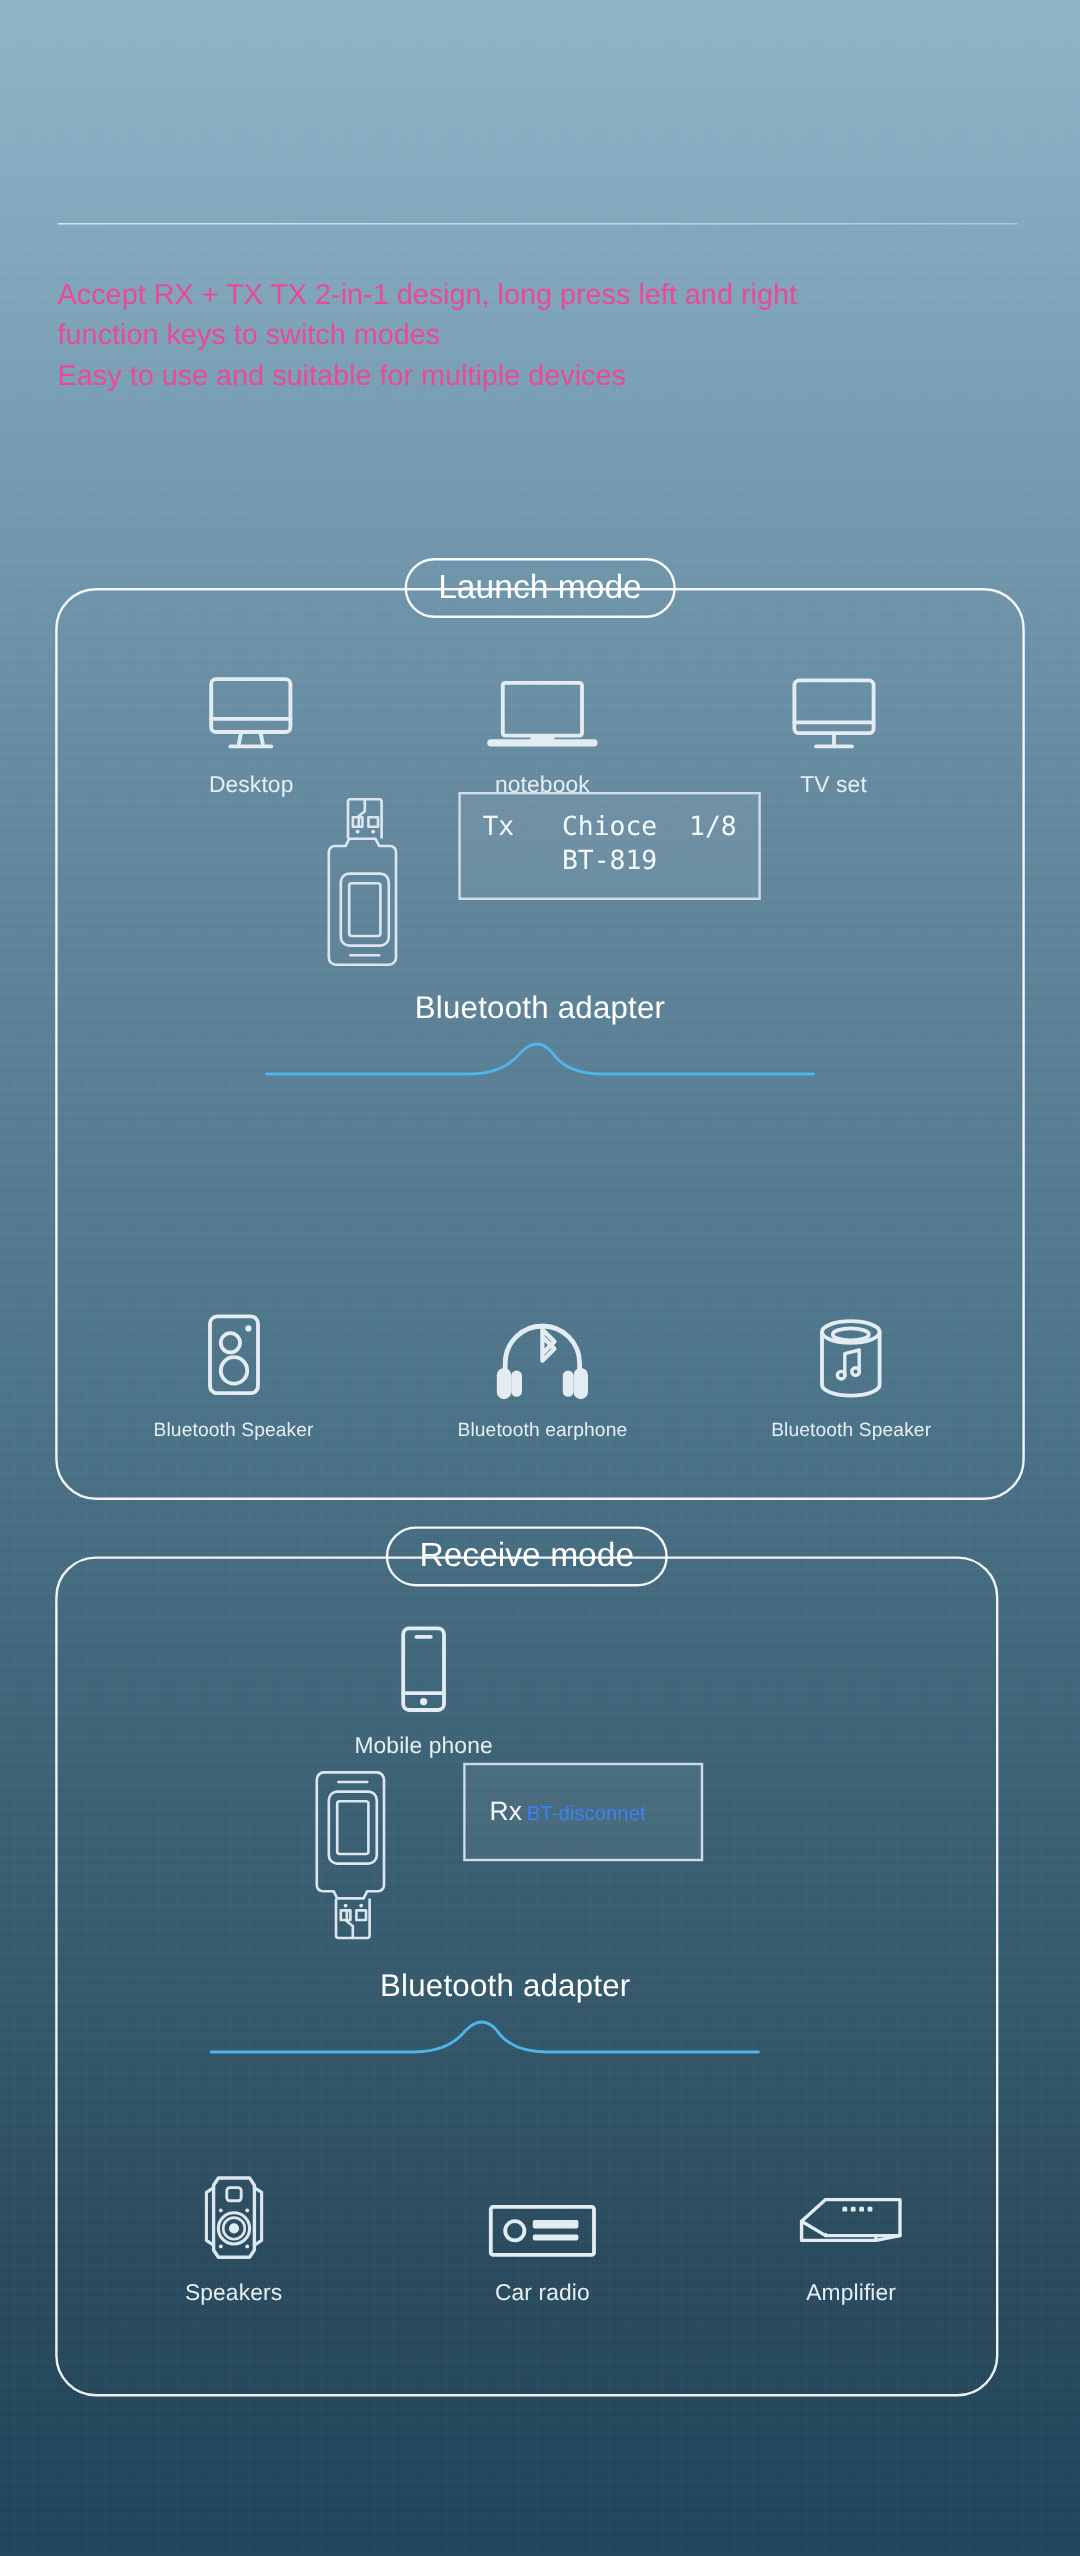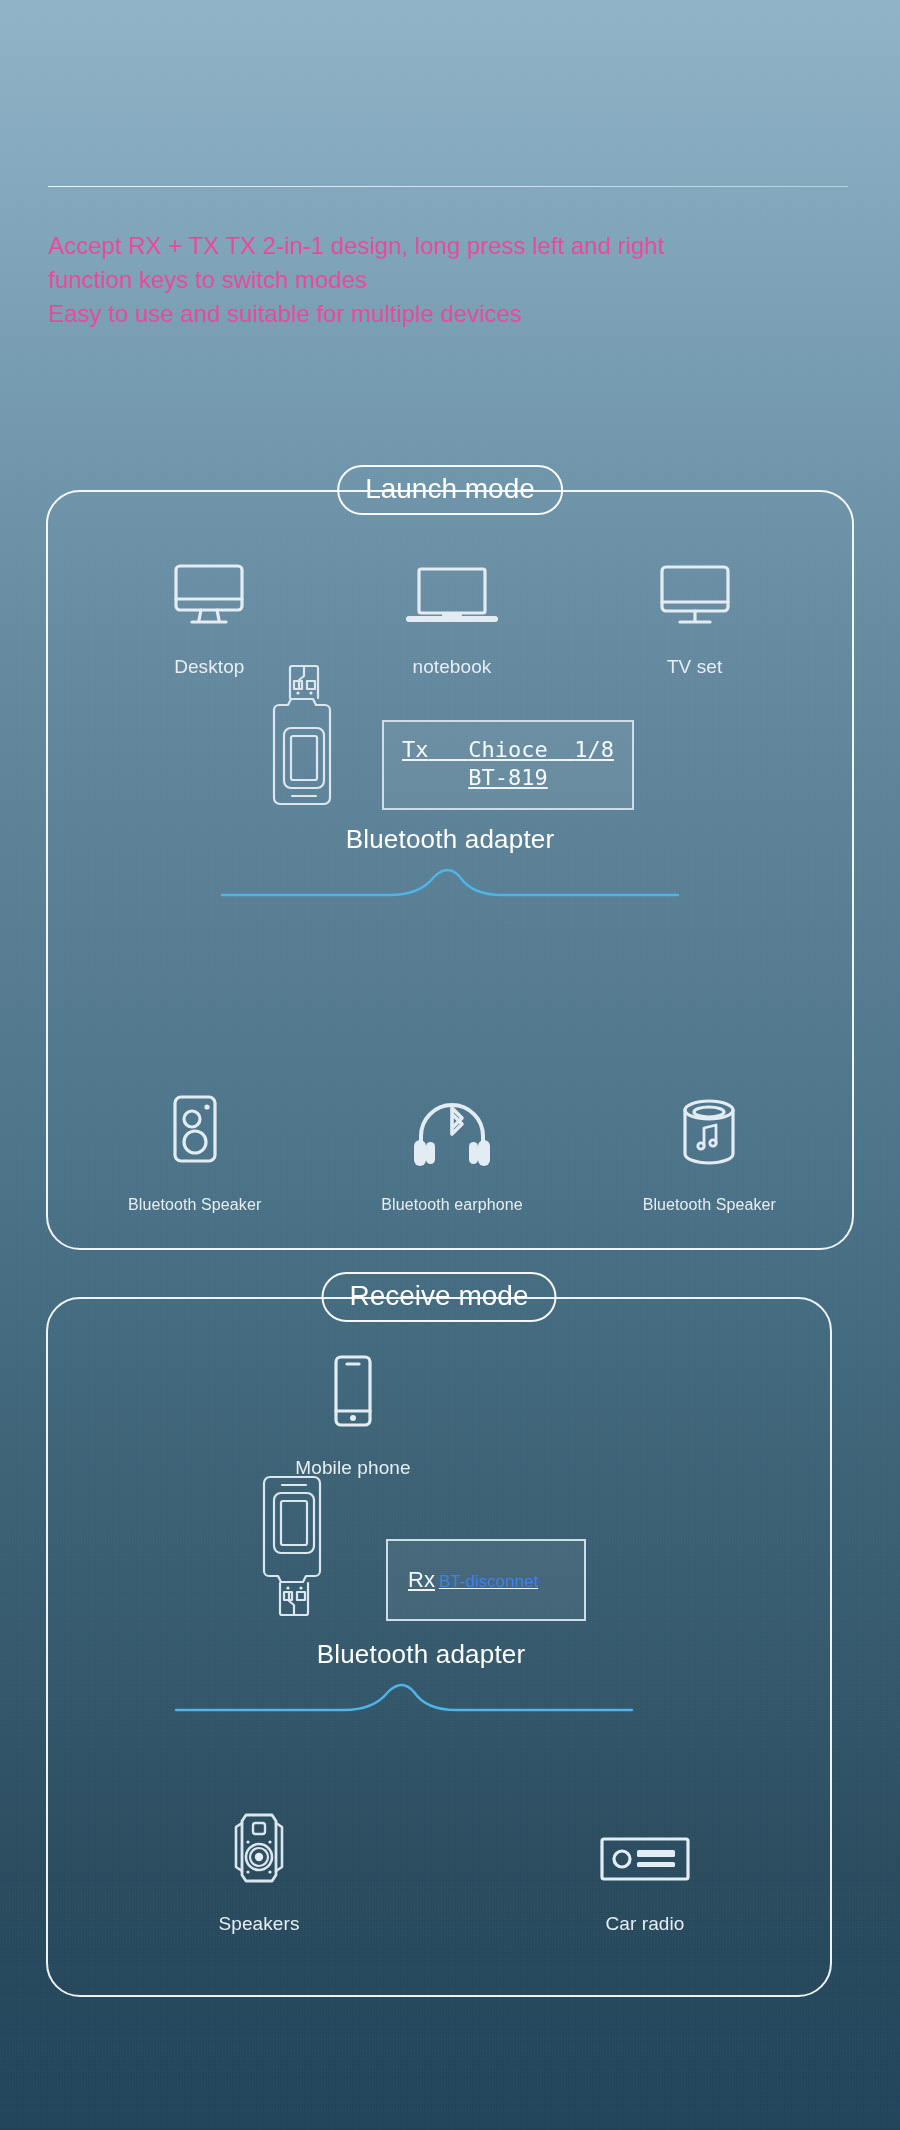--- a/index.html
+++ b/index.html
@@ -99,36 +99,36 @@
   
   .dev-row { display: flex; justify-content: space-around; align-items: flex-end; }
   .dev {
     display: flex;
     flex-direction: column;
     align-items: center;
     width: 220px;
   }
   .dev .glyph { height: 78px; display: flex; align-items: flex-end; justify-content: center; }
   .dev .cap {
-    margin-top: 28px;
+    margin-top: 16px;
     font-size: 19px;
     color: #e6eef3;
     text-align: right;
     letter-spacing: .1px;
   }
   .dev .cap.small { font-size: 16px; }
 
   svg { display: block; overflow: visible; }
   .st { fill: none; stroke: #e3ecf2; stroke-width: 3.2; stroke-linecap: round; stroke-linejoin: round; }
   .st-thin { fill: none; stroke: #dbe6ee; stroke-width: 2.2; stroke-linecap: round; stroke-linejoin: round; }
   .fl { fill: #e3ecf2; }
 
   
   .adapter-block { position: absolute; left: 0; width: 100%; }
-  .adapter-flex { display: flex; align-items: flex-end; justify-content: center; gap: 40px; text-decoration: underline; }
+  .adapter-flex { display: flex; align-items: flex-start; justify-content: center; gap: 40px; }
   .adapter-label {
     text-align: center;
     font-size: 26px;
     color: #ffffff;
     margin-top: 14px;
     letter-spacing: .2px;
   }
 
   .lcd {
     border: 2px solid #cfdde8;
@@ -363,16 +363,33 @@
           <svg width="92" height="52" viewBox="0 0 92 52">
             <rect class="st" x="3" y="6" width="86" height="40" rx="2"></rect>
             <circle class="st" cx="23" cy="26" r="8"></circle>
             <rect class="fl" x="38" y="17" width="38" height="7" rx="1.5"></rect>
             <rect class="fl" x="38" y="29" width="38" height="5" rx="1.5"></rect>
           </svg>
         </div>
         <div class="cap">Car radio</div>
       </div>
 
+      <div class="dev">
+        <div class="glyph">
+          <svg width="94" height="58" viewBox="0 0 94 58">
+            <path class="st" style="stroke-width:2.8" d="M6 24 L26 6 h62 L88 36 L26 36 z"></path>
+            <path class="st" style="stroke-width:2.8" d="M6 24 v16 h62 v-4"></path>
+            <path class="st" style="stroke-width:2.8" d="M68 40 L88 36"></path>
+            <path class="st" style="stroke-width:2.8" d="M26 36 v-1"></path>
+            <g class="fl">
+              <rect x="40" y="12" width="4" height="4" rx="1"></rect>
+              <rect x="47" y="12" width="4" height="4" rx="1"></rect>
+              <rect x="54" y="12" width="4" height="4" rx="1"></rect>
+              <rect x="61" y="12" width="4" height="4" rx="1"></rect>
+            </g>
+          </svg>
+        </div>
+        <div class="cap">Amplifier</div>
+      </div>
     </div>
   </div>
 
 </div>
 
 </body></html>

